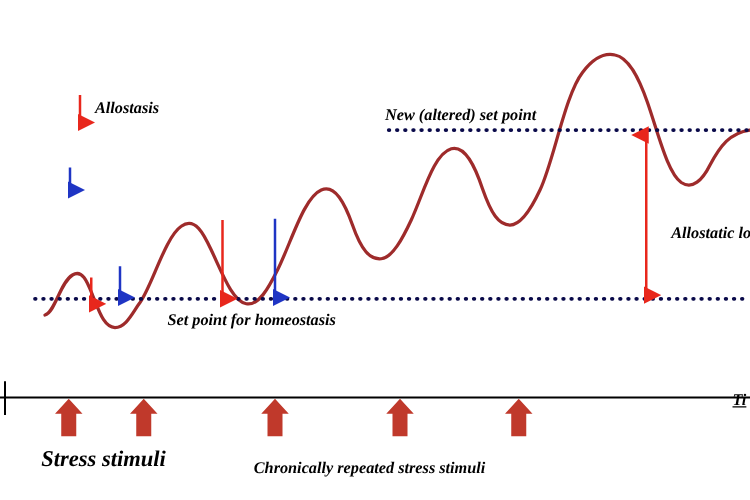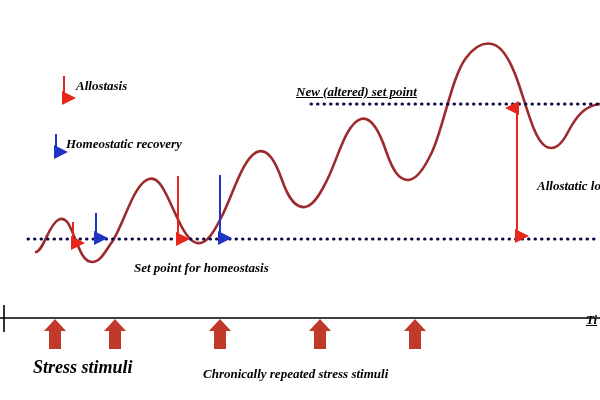--- a/index.html
+++ b/index.html
@@ -6,22 +6,22 @@
   body{
     width:600px;height:400px;background:#ffffff;
     font-family:"Liberation Serif", serif;
     overflow:hidden;position:relative;
   }
   #stage{position:absolute;left:0;top:0;width:532px;height:400px;}
   svg.layer{position:absolute;left:0;top:0;width:600px;height:400px;}
   .lbl{position:absolute;font-family:"Liberation Serif",serif;font-style:italic;font-weight:bold;color:#000000;white-space:nowrap;}
   .lbl-allostasis{left:76px;top:78px;font-size:13px;}
   .lbl-recovery{left:66px;top:136px;font-size:13px;}
-  .lbl-setpoint{left:134px;top:260px;font-size:13px;text-align:center;}
-  .lbl-newsetpoint{left:296px;top:84px;font-size:13px;text-decoration:underline;}
+  .lbl-setpoint{left:134px;top:248px;font-size:13px;text-align:center;}
+  .lbl-newsetpoint{left:308px;top:84px;font-size:13px;}
   .lbl-allostatic{left:521px;top:178px;font-size:13px;margin-left:16px;}
   .lbl-time{left:586px;top:312px;font-size:13px;text-decoration:underline;}
   .lbl-stress{left:33px;top:357px;font-size:18px;}
   .lbl-chronic{left:203px;top:366px;font-size:13px;text-align:right;}
 </style>
 </head>
 <body>
 
 <div id="stage">
 
@@ -95,21 +95,20 @@
     <g fill="#c0392b">
       <path d="M 314 349 L 314 331 L 309 331 L 320 319 L 331 331 L 326 331 L 326 349 Z"></path>
     </g>
     <g fill="#c0392b">
       <path d="M 409 349 L 409 331 L 404 331 L 415 319 L 426 331 L 421 331 L 421 349 Z"></path>
     </g>
   </svg>
 
   <div class="lbl lbl-allostasis">Allostasis</div>
 
-  <div class="lbl lbl-recovery">Homeostatic recovery</div>
 
   <div class="lbl lbl-setpoint">Set point for homeostasis</div>
 
   <div class="lbl lbl-newsetpoint">New (altered) set point</div>
 
   <div class="lbl lbl-allostatic">Allostatic lo</div>
 
   <div class="lbl lbl-time">Ti</div>
 
   <div class="lbl lbl-stress">Stress stimuli</div>

